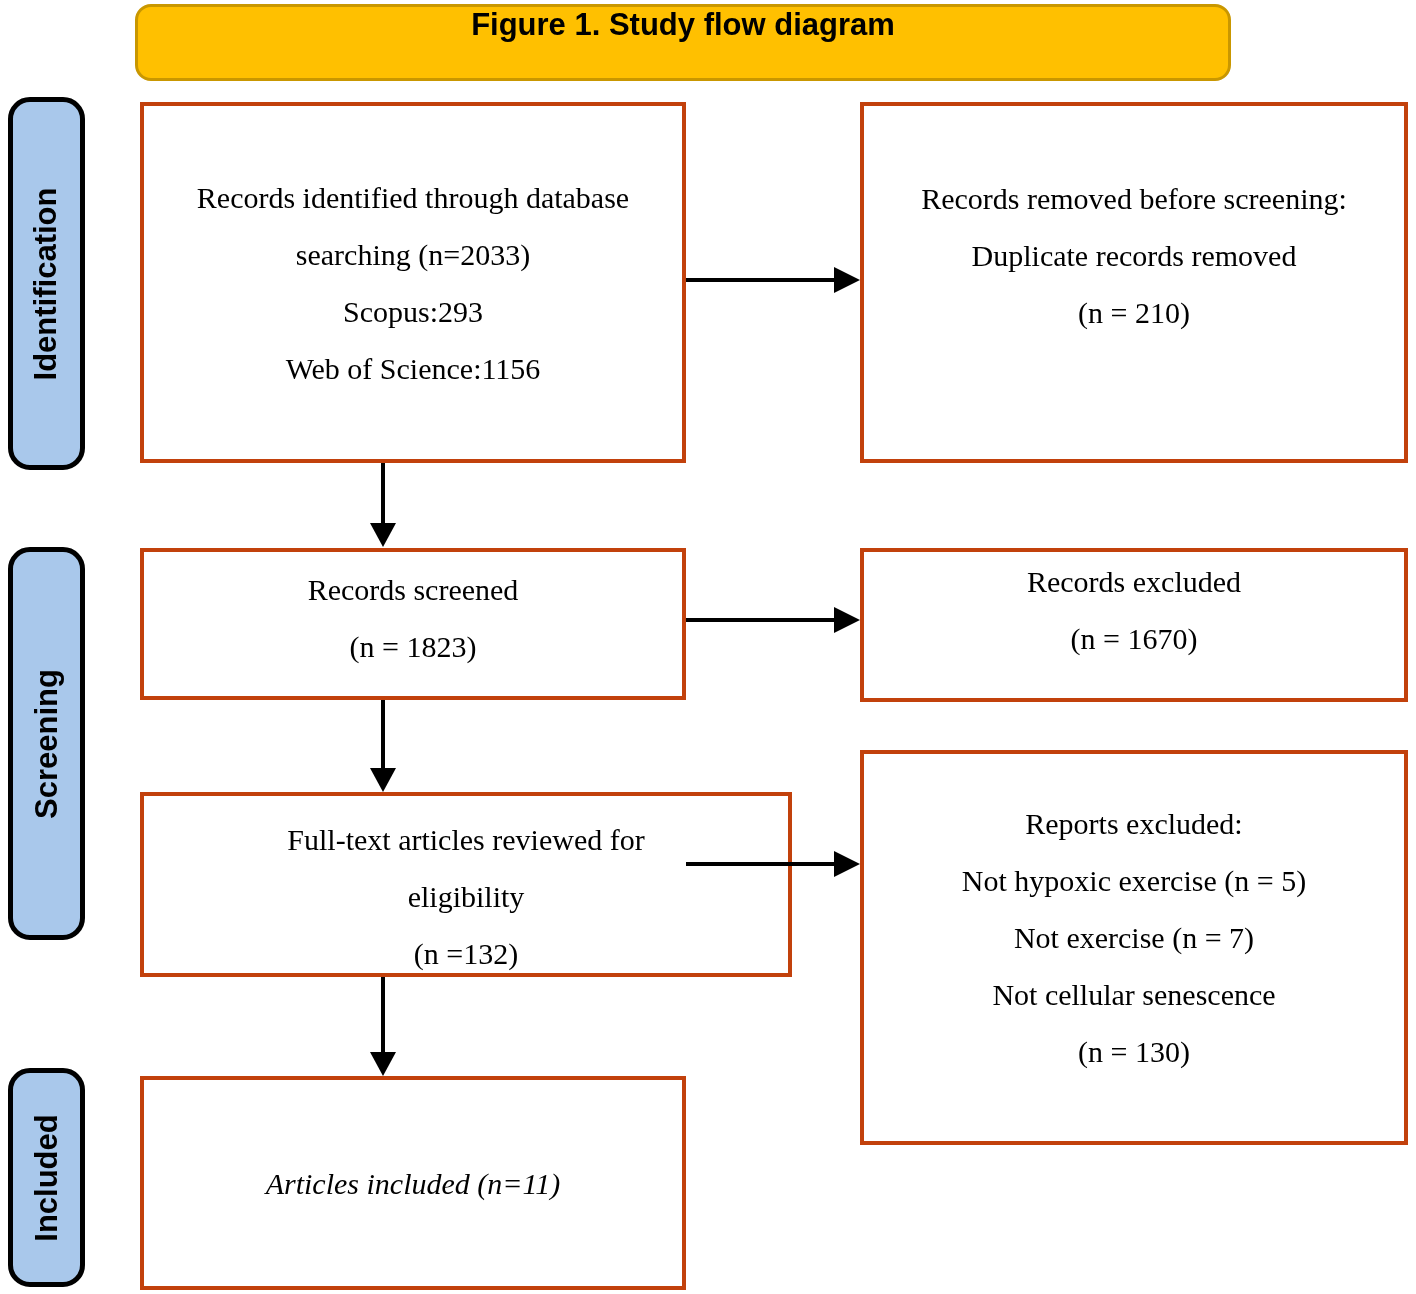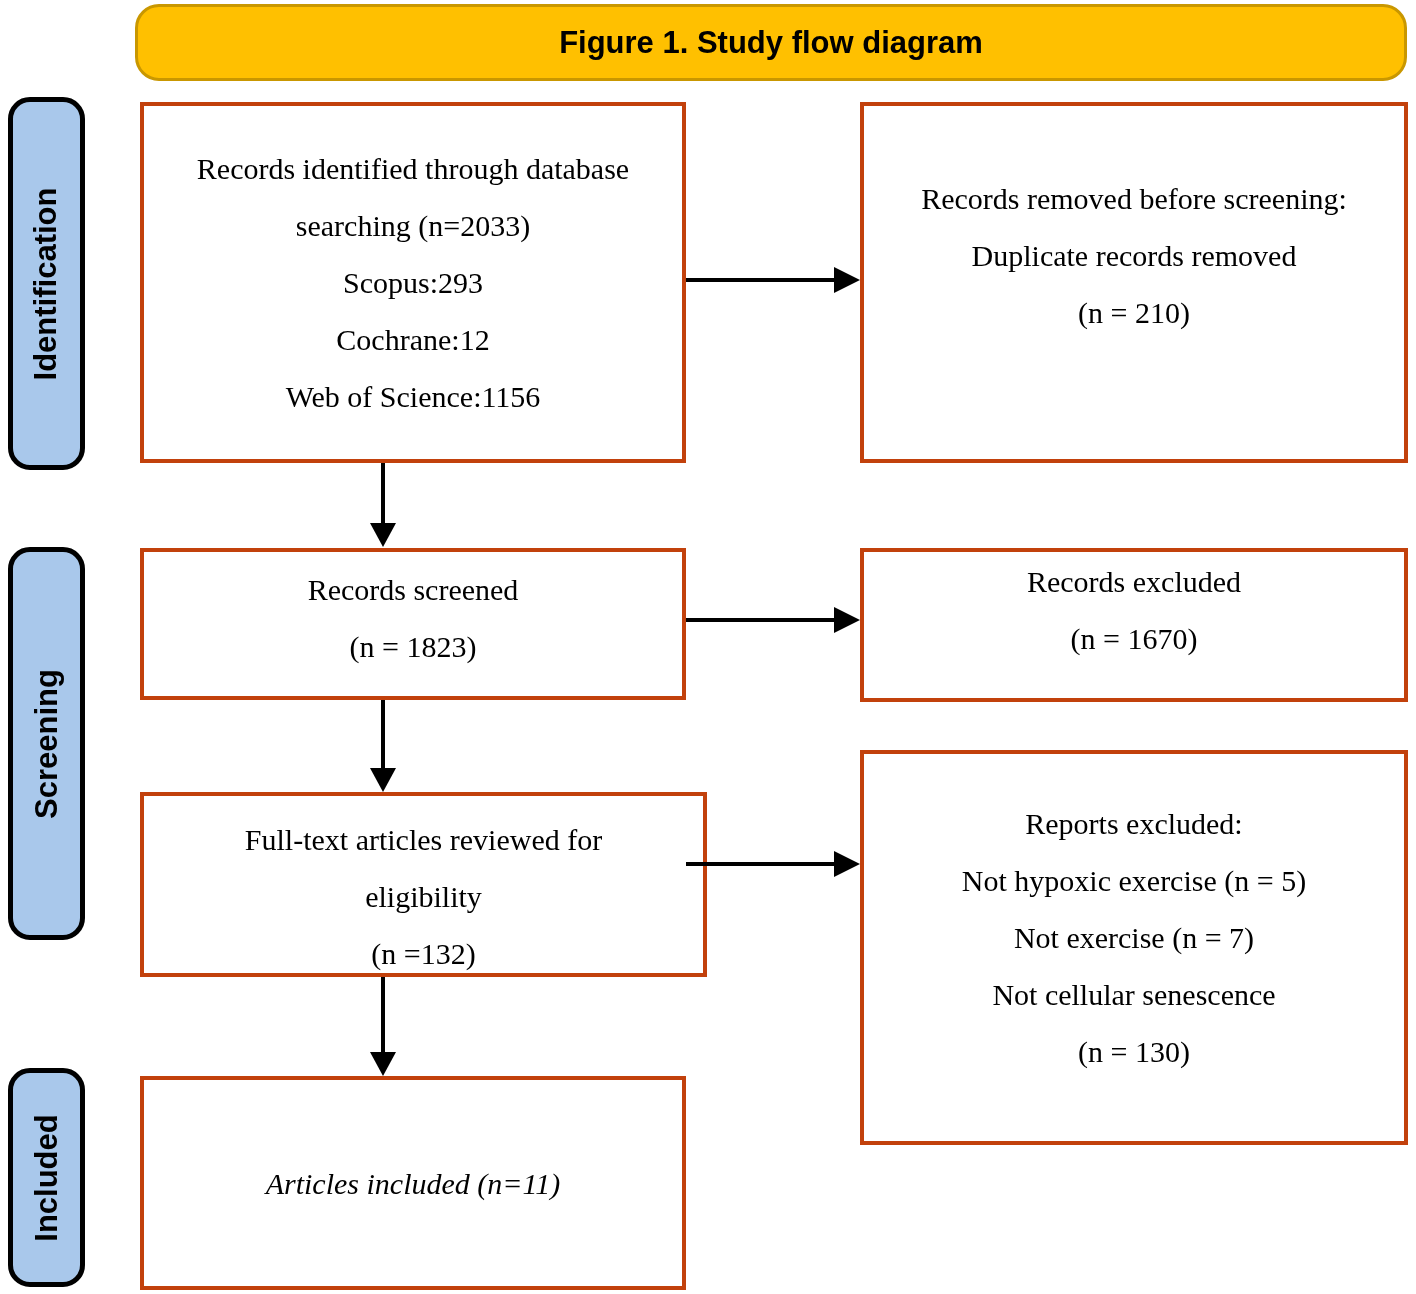--- a/index.html
+++ b/index.html
@@ -2,25 +2,25 @@
 <html style="--title-bg: #FFC000; --title-border: #C99700; --stage-bg: #A9C8EB;"><head>
 <meta charset="utf-8">
 <style>
   html,body { margin:0; padding:0; background:#ffffff; }
   .canvas {
     position:relative; width:1416px; height:1294px; background:#ffffff;
     font-family:"Liberation Serif", serif; color:#000;
   }
   
   .title-bar {
-    position:absolute; left:135px; top:4px; width:1272px; height:77px;
+    position:absolute; left:135px; top:4px; width:1096px; height:77px;
     background:var(--title-bg,#FFC000);
     border:3px solid var(--title-border,#C99700);
-    border-radius:24px; box-sizing:border-box;
-    display:flex; align-items:center; justify-content:center;
+    border-radius:16px; box-sizing:border-box;
+    display:flex; justify-content:center;
   }
   .title-bar span {
     font-family:"Liberation Sans", sans-serif; font-weight:bold; font-size:31px;
   }
   
   .stage {
     position:absolute; left:8px; width:77px;
     background:var(--stage-bg,#A9C8EB);
     border:5px solid #000; border-radius:22px; box-sizing:border-box;
     display:flex; align-items:center; justify-content:center; overflow:hidden;
@@ -36,21 +36,21 @@
   .box {
     position:absolute; background:#fff; border:4px solid #c2410c; box-sizing:border-box;
     display:flex; flex-direction:column; align-items:center; justify-content:center;
     text-align:center; font-size:30px;
   }
   .box .tline { line-height:57px; white-space:nowrap; }
   .box-identified { left:140px; top:102px;  width:546px; height:361px; }
   .box-removed    { left:860px; top:102px;  width:548px; height:361px; padding-bottom:54px; }
   .box-screened   { left:140px; top:548px;  width:546px; height:152px; padding-bottom:12px; }
   .box-excluded   { left:860px; top:548px;  width:548px; height:154px; padding-bottom:31px; }
-  .box-fulltext   { left:140px; top:792px;  width:567px; height:185px; padding-top:24px; }
+  .box-fulltext   { left:140px; top:792px;  width:652px; height:185px; padding-top:24px; }
   .box-reports    { left:860px; top:750px;  width:548px; height:395px; padding-bottom:20px; }
   .box-included   { left:140px; top:1076px; width:546px; height:214px;font-style:italic; }
   
   .hline { position:absolute; height:4px; background:#000; }
   .vline { position:absolute; width:4px;  background:#000; }
   .head-right {
     position:absolute; width:0; height:0;
     border-top:13px solid transparent; border-bottom:13px solid transparent;
     border-left:26px solid #000;
   }
@@ -76,21 +76,20 @@
     <span class="stage-text">Screening</span>
   </div>
   <div class="stage stage-included">
     <span class="stage-text">Included</span>
   </div>
 
   <div class="box box-identified">
     <div class="tline">Records identified through database</div>
     <div class="tline">searching (n=2033)</div>
     <div class="tline">Scopus:293</div>
-    <div class="tline">Cochrane:12</div>
     <div class="tline">Web of Science:1156</div>
   </div>
 
   <div class="box box-removed">
     <div class="tline">Records removed before screening:</div>
     <div class="tline">Duplicate records removed</div>
     <div class="tline">(n = 210)</div>
   </div>
 
   <div class="box box-screened">

